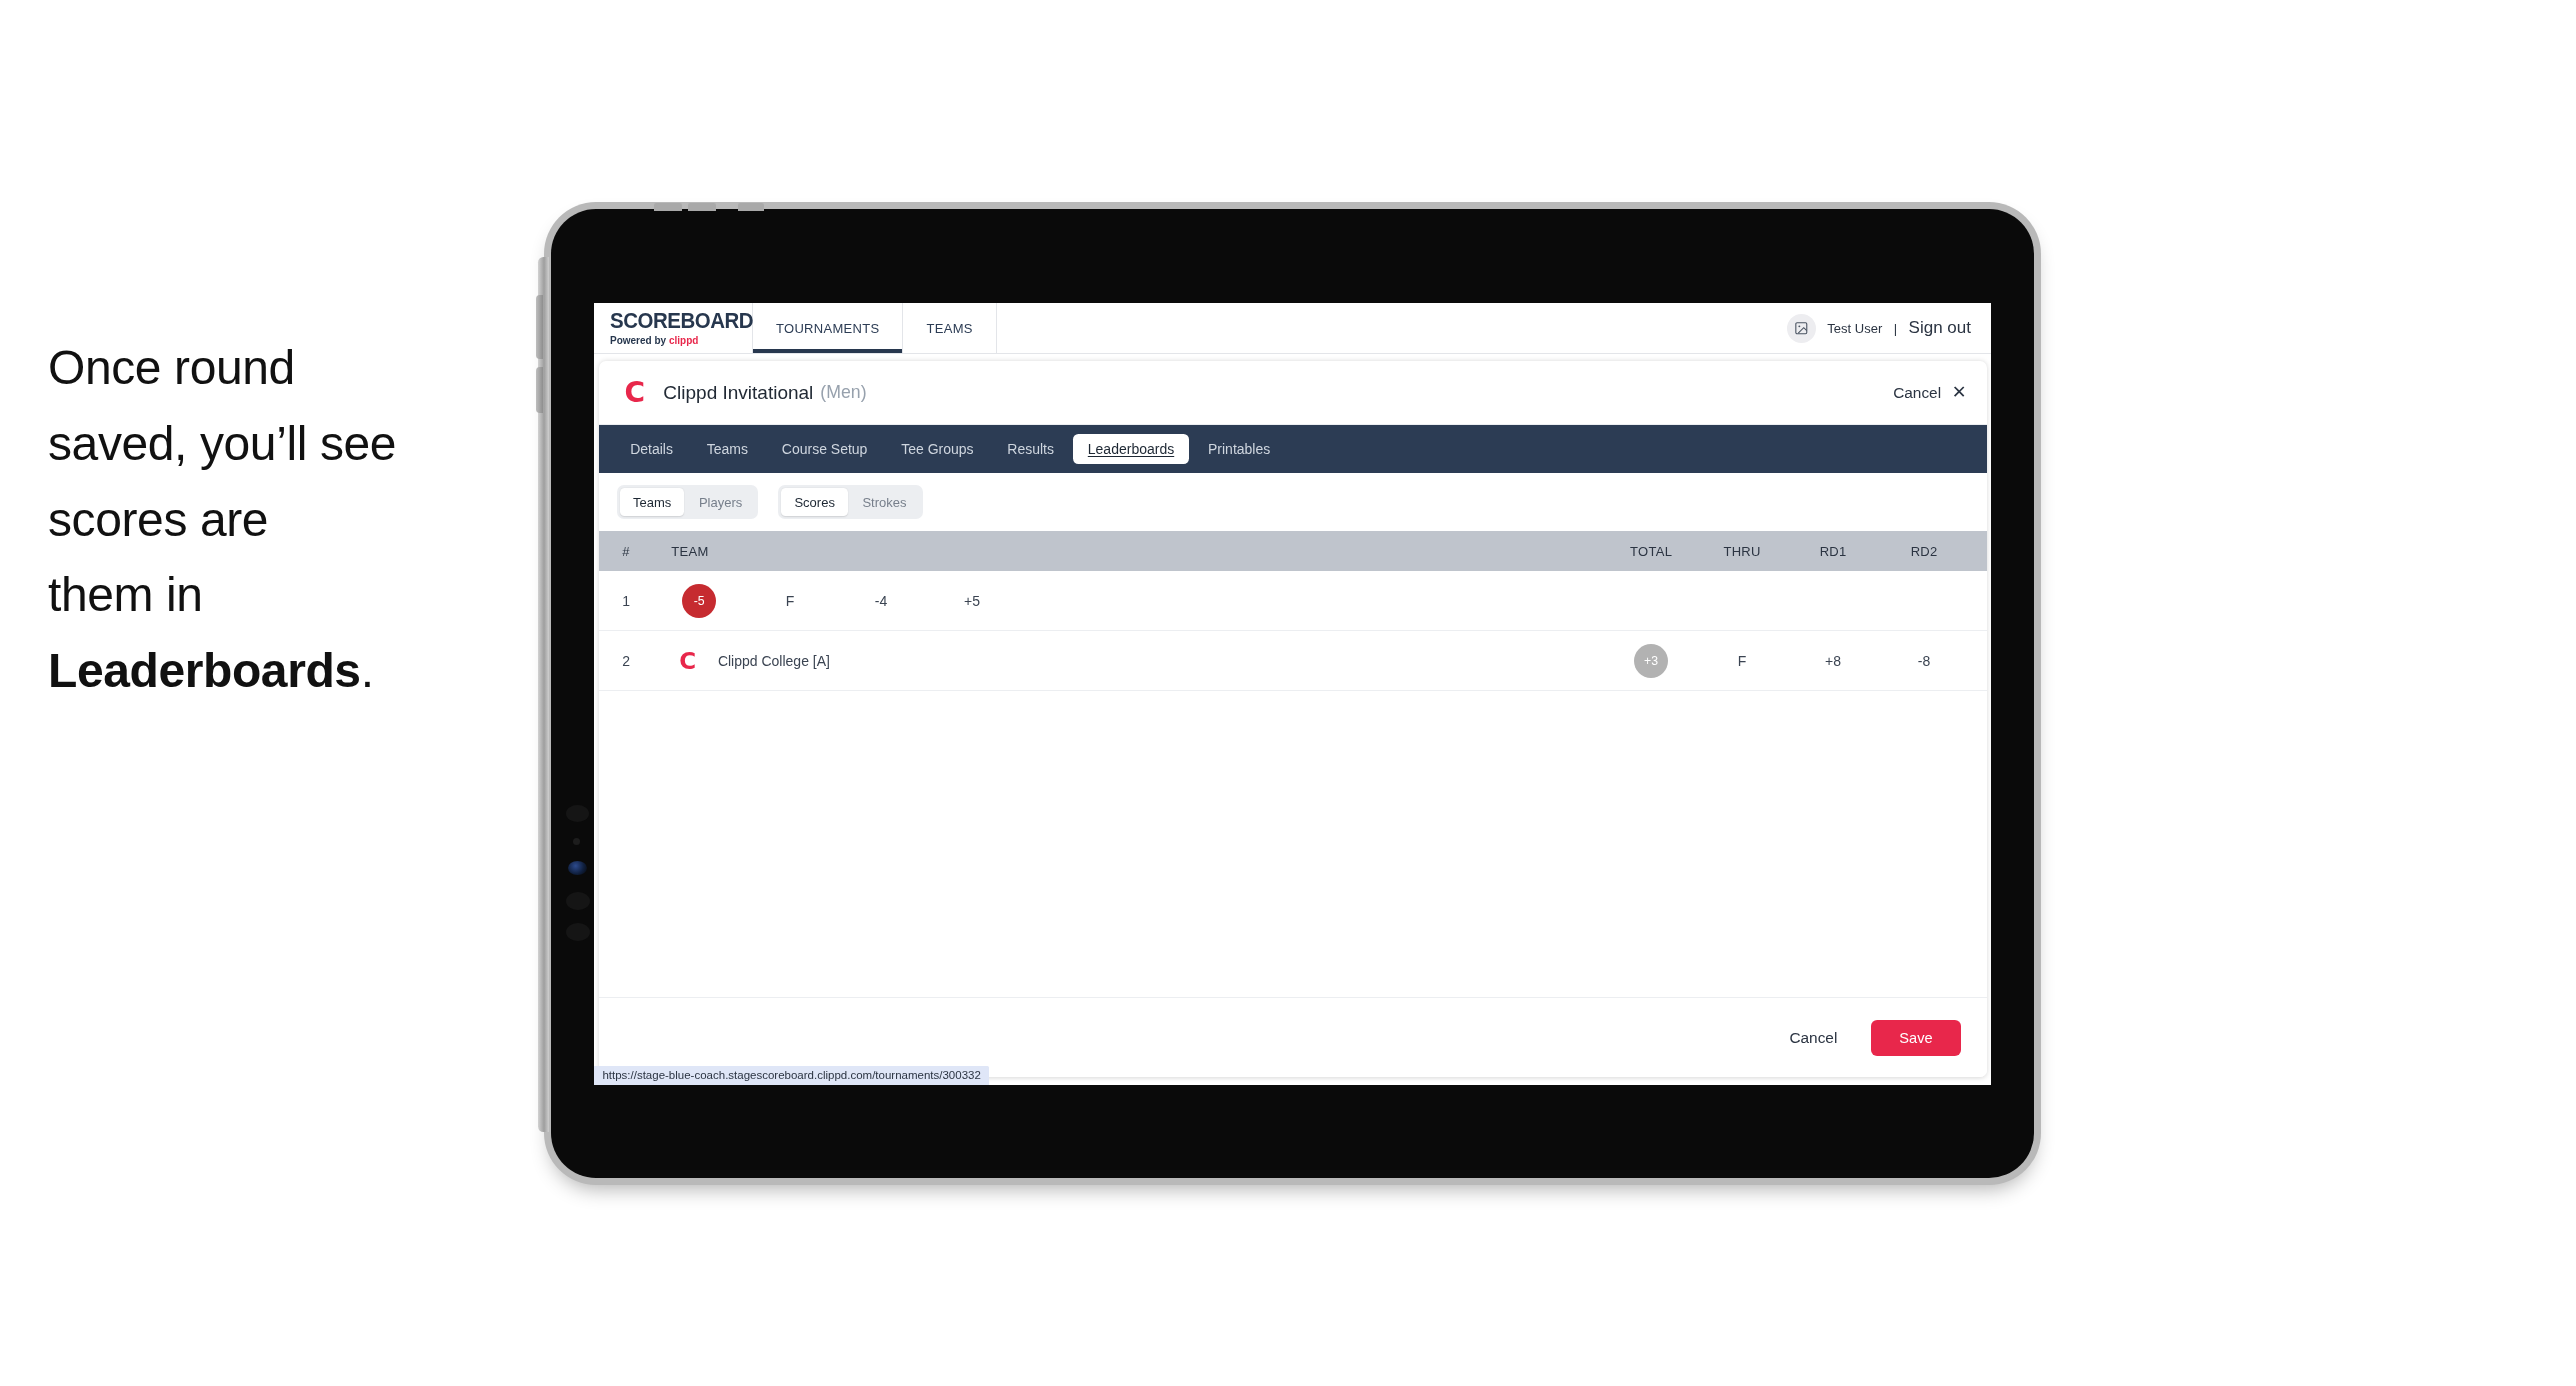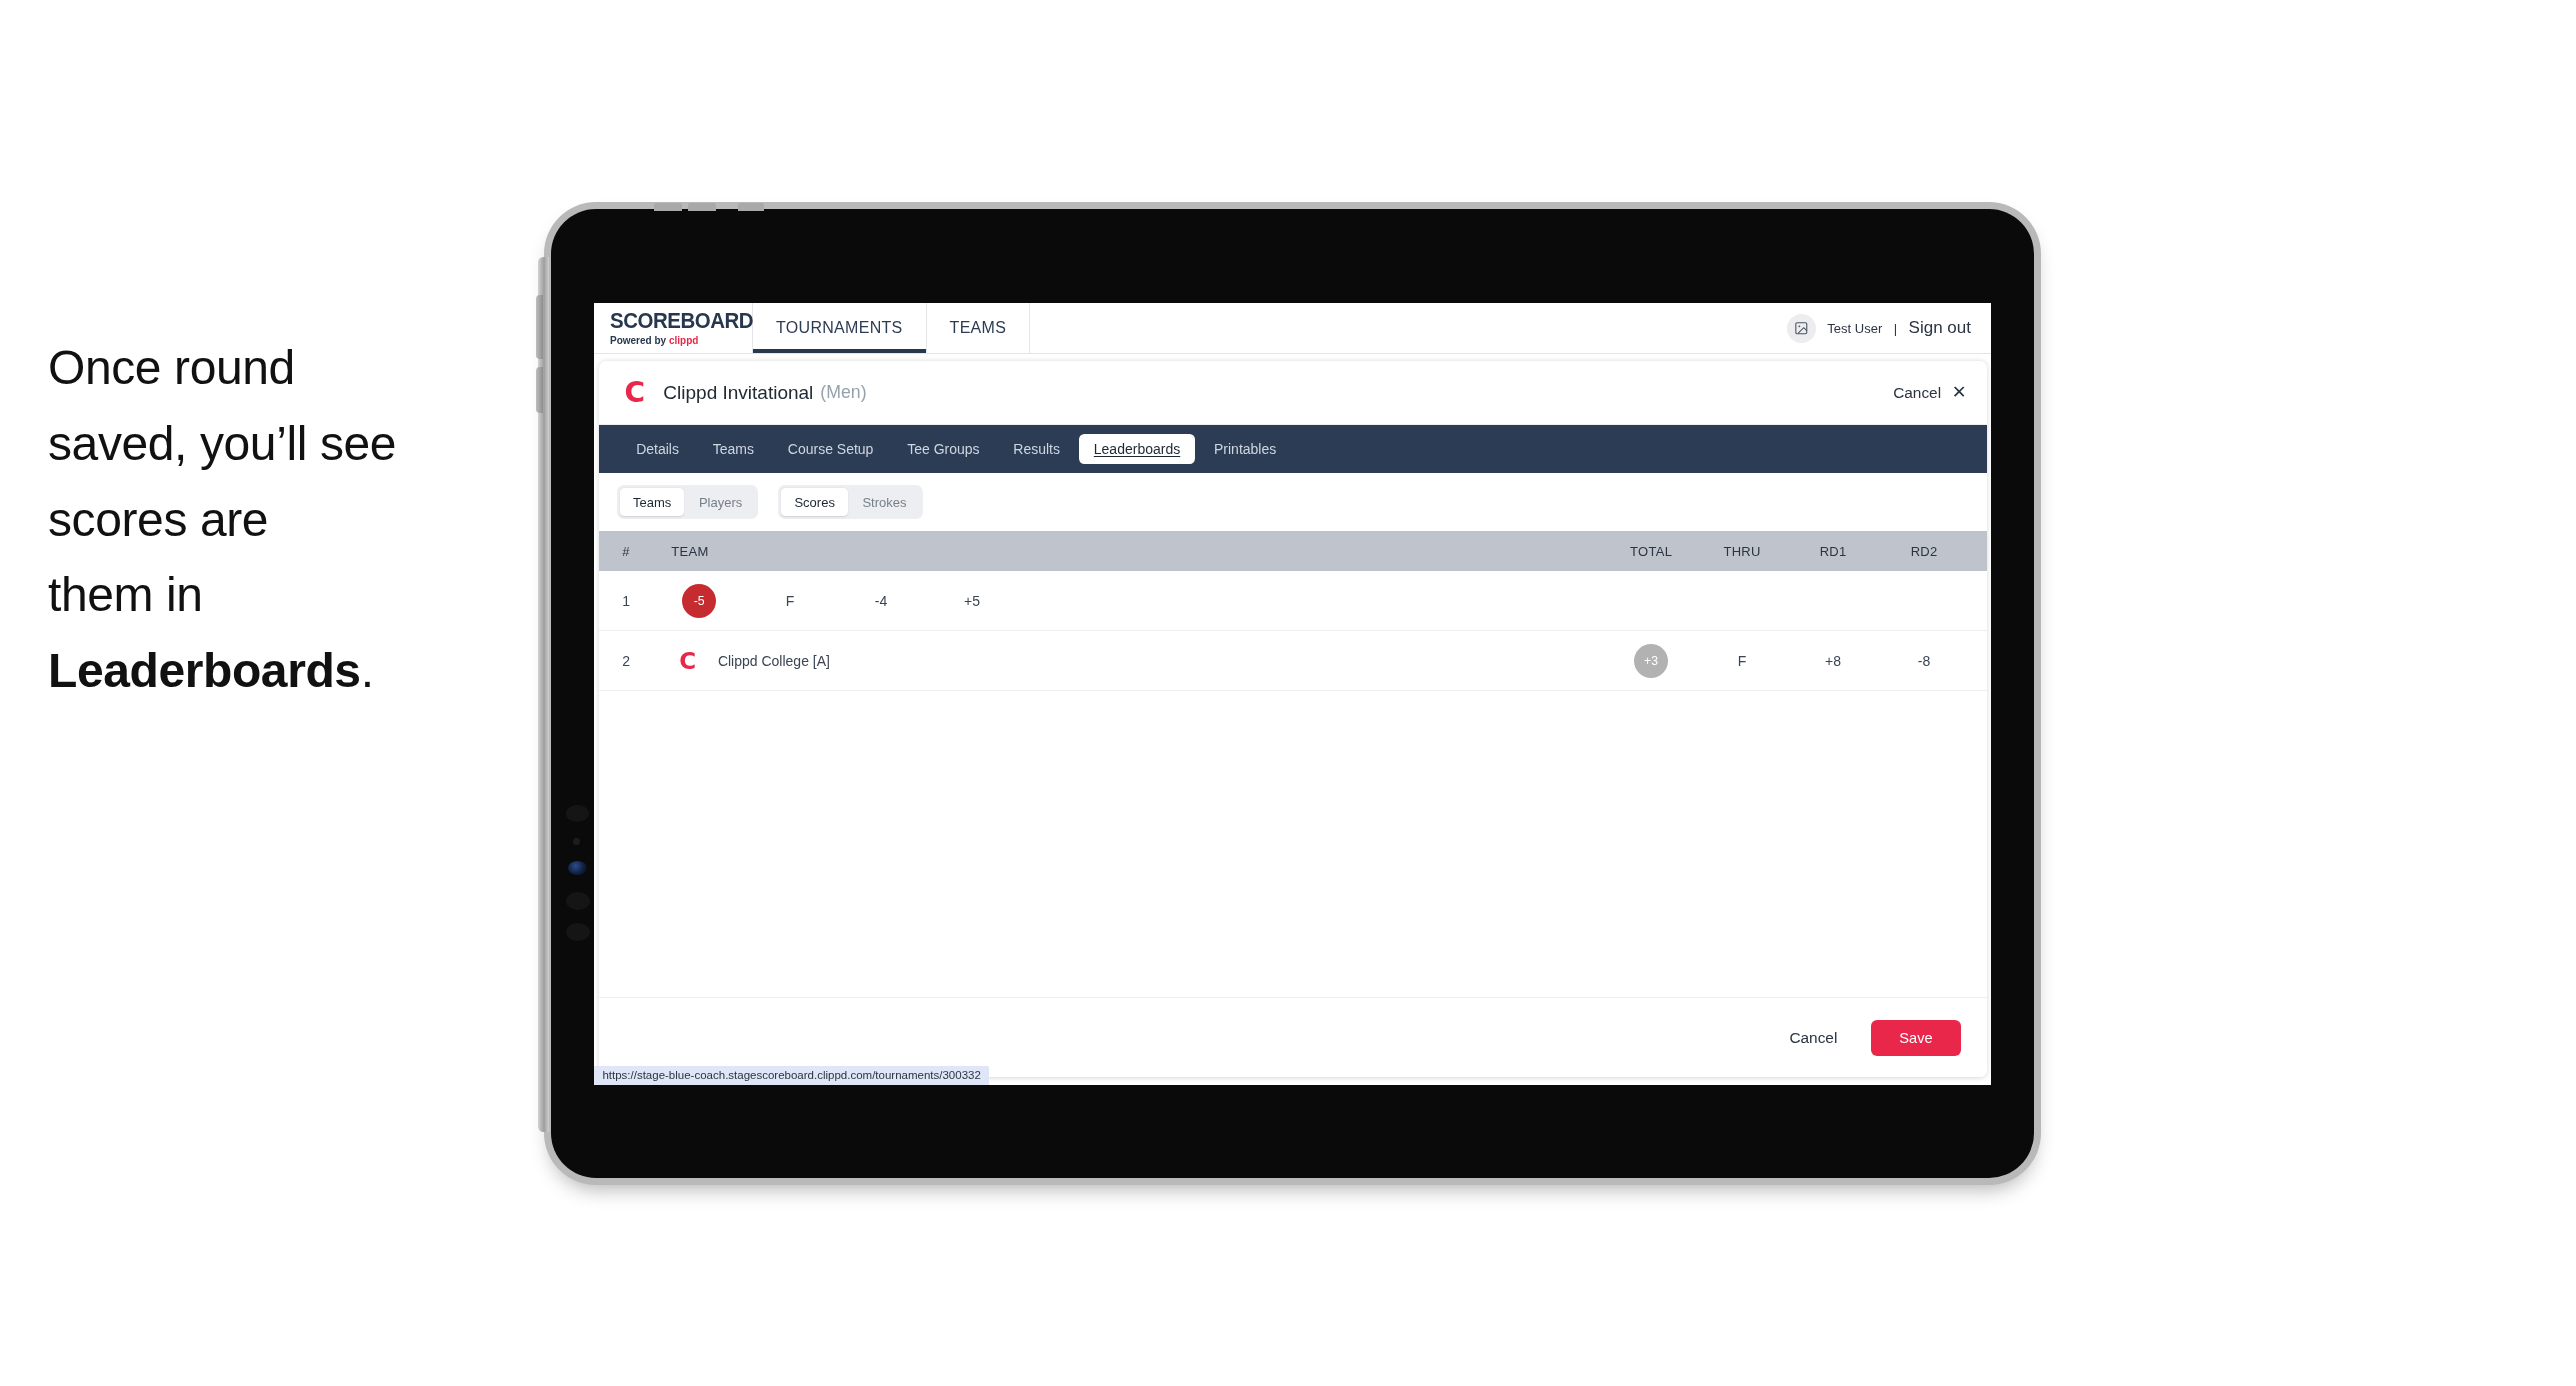--- a/index.html
+++ b/index.html
@@ -128,21 +128,21 @@
     color: #27374e;
     line-height: 1;
   }
   .brand-sub .pink { color: #e8274b; }
 
   .navtab {
     display: flex;
     align-items: center;
     justify-content: center;
     padding: 8px 23px;
-    font-size: 16px;
+    font-size: 13px;
     letter-spacing: 0.3px;
     color: #2c3c54;
     border-right: 0.8px solid #e3e5e9;
     position: relative;
   }
   .navtab.active::after {
     content: "";
     position: absolute;
     left: 0; right: 0; bottom: 0;
     height: 3.8px;
@@ -223,21 +223,21 @@
     color: #2b3442;
   }
   .x-glyph { font-size: 17.7px; line-height: 1; color: #2b3442; }
 
   
   .sectabs {
     height: 48px;
     background: #2c3c54;
     display: flex;
     align-items: center;
-    padding-left: 23px;
+    padding-left: 17px;
     gap: 4.6px;
   }
   .sectab {
     font-size: 14px;
     color: #cfd6df;
     padding: 7px 14.6px;
     border-radius: 5.4px;
     white-space: nowrap;
   }
   .sectab.active {

